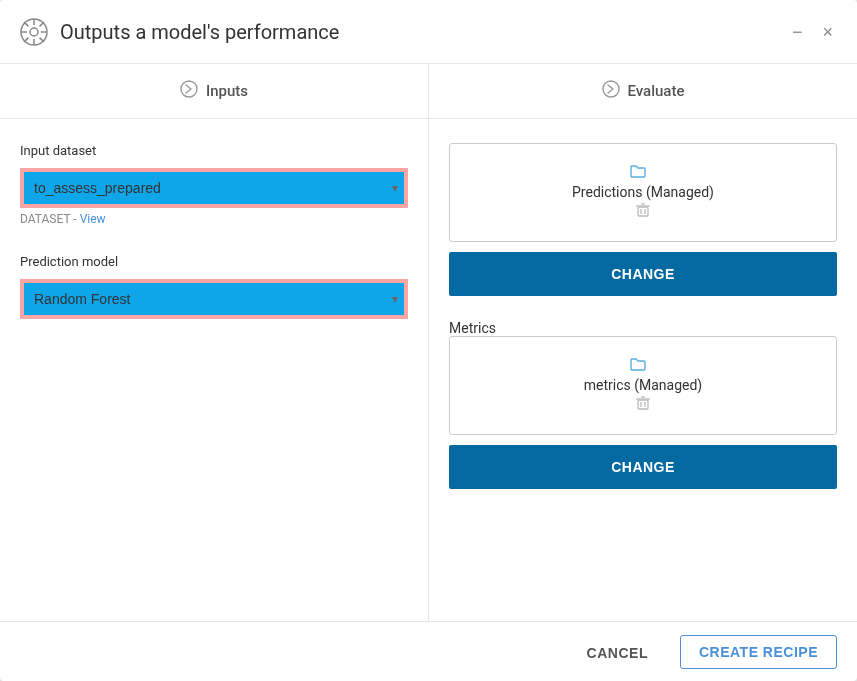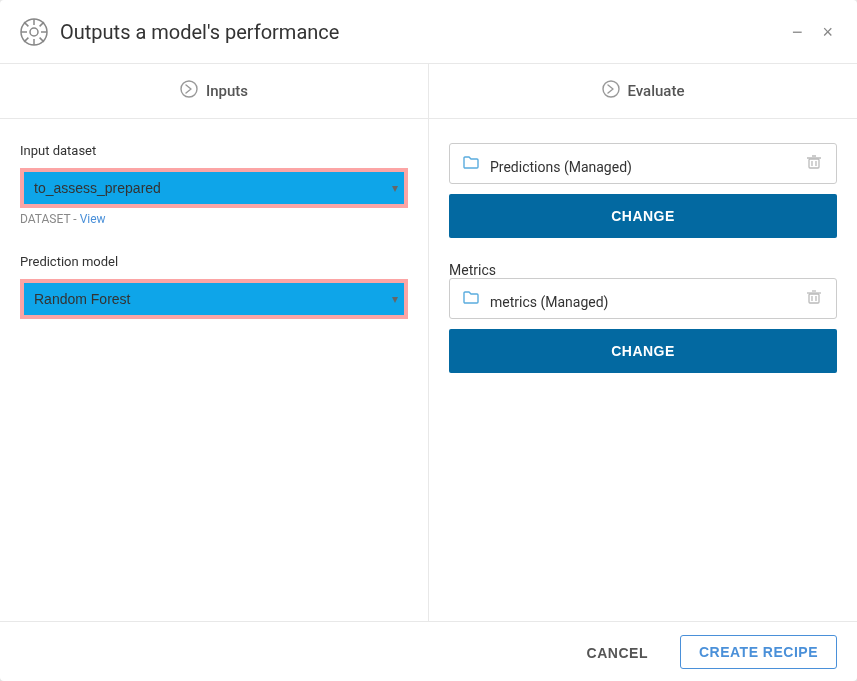--- a/index.html
+++ b/index.html
@@ -144,26 +144,27 @@
       margin-bottom: 24px;
     }
     .output-section-label {
       font-size: 14px;
       color: #333;
       margin-bottom: 0;
       font-weight: 400;
     }
     .output-item {
       display: flex;
-      align-items: flex-end;
+      align-items: center;
       border: 1px solid #ccc;
       border-radius: 3px;
-      padding: 8px 12px;
+      padding: 18px 12px;
       margin-bottom: 10px;
       background: #fff;
+      flex-direction: column;
     }
     .output-item-icon {
       color: #5aacde;
       margin-right: 10px;
       font-size: 16px;
       flex-shrink: 0;
     }
     .output-item-name {
       font-size: 14px;
       color: #333;

